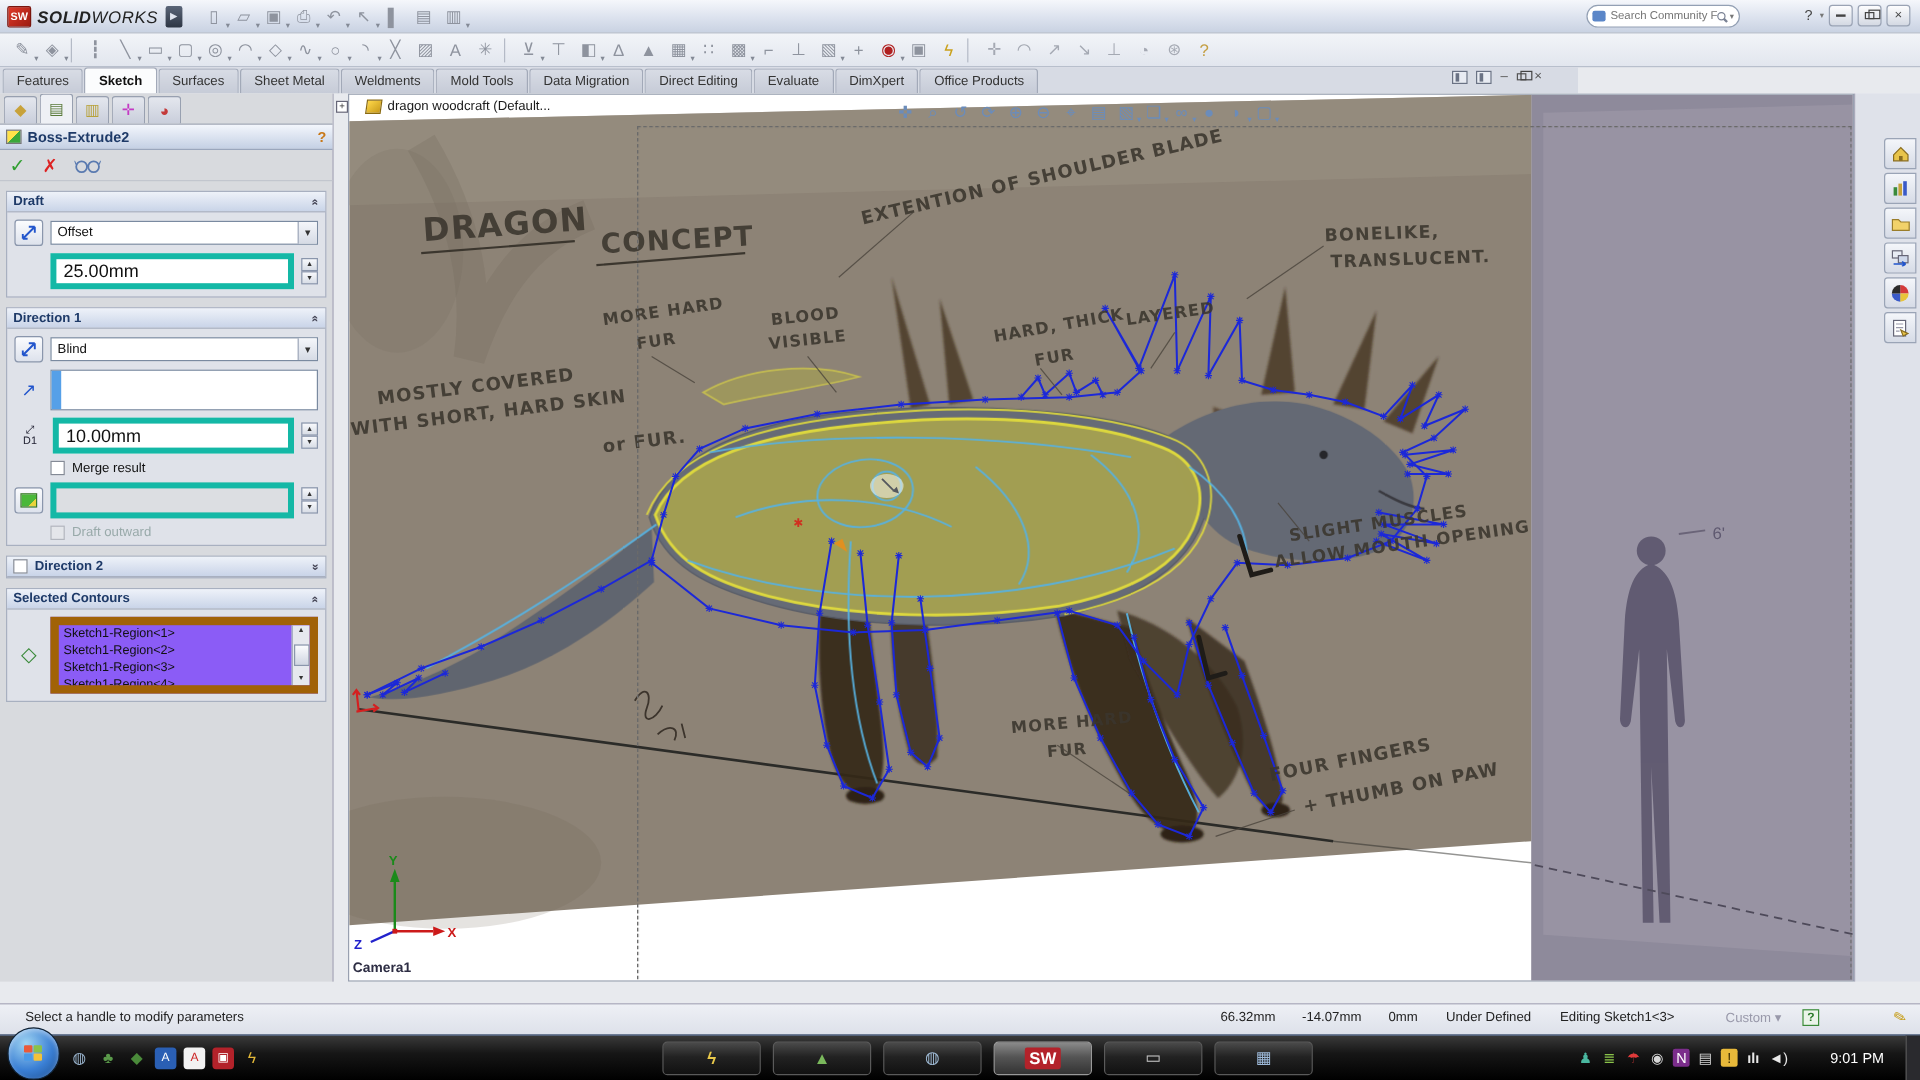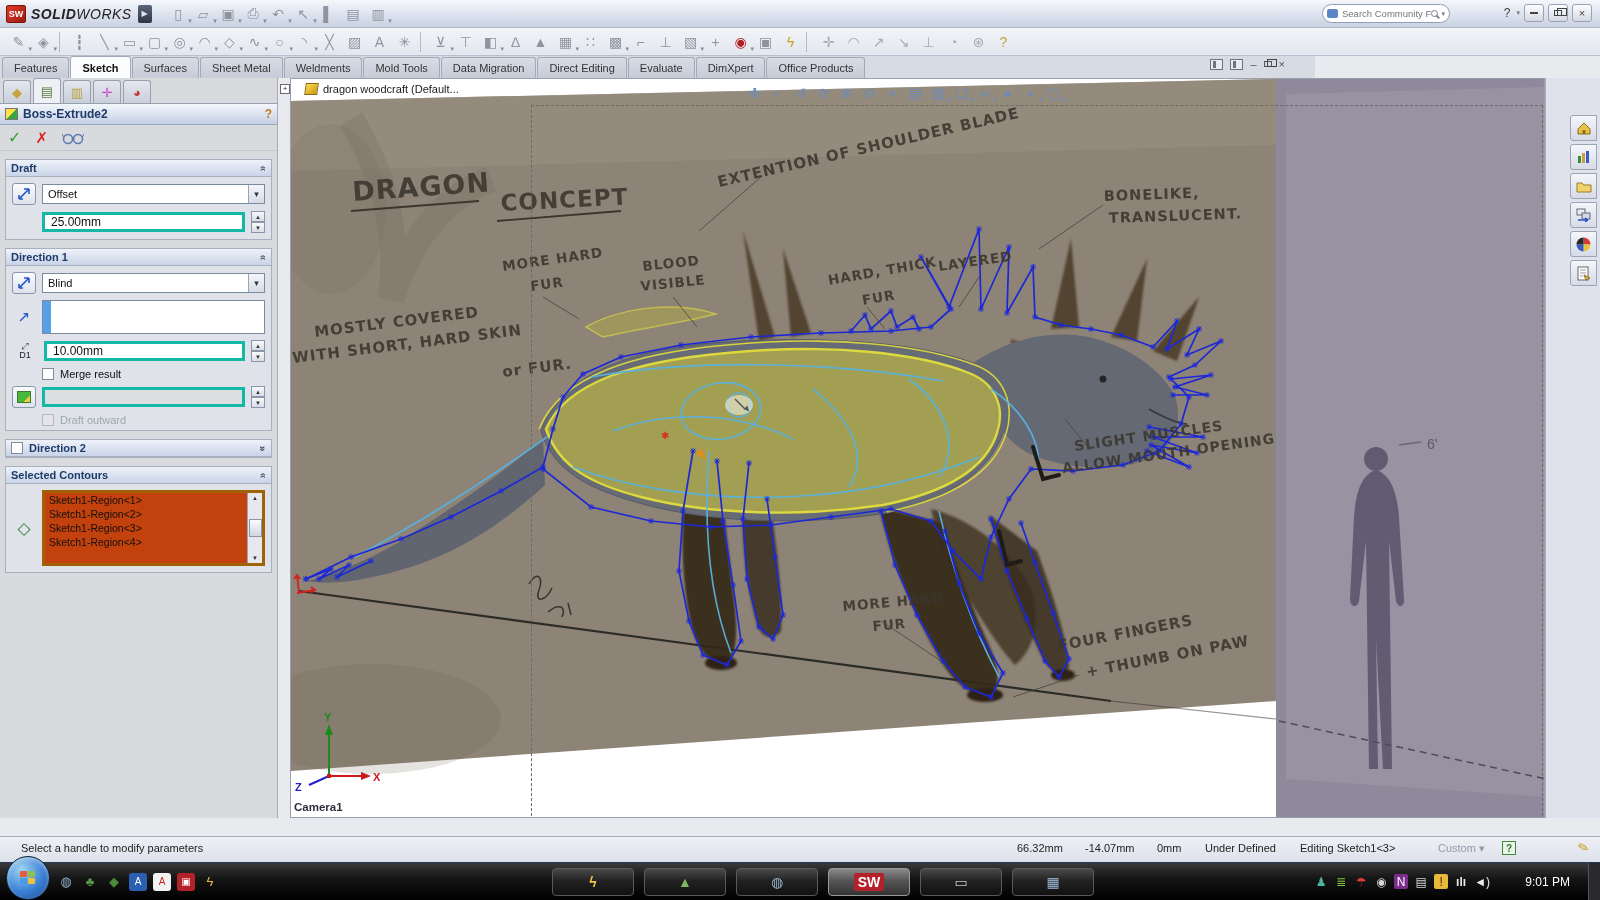--- a/index.html
+++ b/index.html
@@ -58,35 +58,35 @@
   #ok-check{color:#2f9e2f;font-size:16px;font-weight:bold}
   #cancel-x{color:#d22;font-size:15px;font-weight:bold}
   .sect{margin:8px 5px 0 5px;border:1px solid #a8b0c0;background:#dfe2e9}
   .secthead{height:17px;background:linear-gradient(#eef2f9,#c9d4e8);display:flex;align-items:center;padding:0 5px;font-size:11px;font-weight:bold;color:#1e3a68;border-bottom:1px solid #a8b0c0}
   .secthead .chev{margin-left:auto;font-size:10px;color:#445;transform:rotate(-90deg)}
   .secthead .chevd{margin-left:auto;font-size:10px;color:#445;transform:rotate(90deg)}
   .row{display:flex;align-items:center;margin:6px 6px 6px 6px;gap:6px}
   .sqbtn{width:24px;height:22px;background:linear-gradient(#fbfcfe,#dde2ec);border:1px solid #8a96ac;border-radius:3px;display:flex;align-items:center;justify-content:center;flex:none}
   .combo{position:relative;flex:1;height:20px;background:#fff;border:1px solid #7a8aa0;font-size:11px;color:#111;display:flex;align-items:center;padding-left:5px}
   .combo::after{content:"▾";position:absolute;right:0;top:0;width:15px;height:100%;background:linear-gradient(#f4f6fa,#d6dbe5);border-left:1px solid #9aa4b6;display:flex;align-items:center;justify-content:center;font-size:9px;color:#333}
-  .tinput{flex:1;height:20px;background:#fff;border:3px solid #14b8a6;font-size:12px;color:#111;display:flex;align-items:center;padding-left:6px}
+  .tinput{flex:1;height:30px;background:#fff;border:5px solid #14b8a6;font-size:15px;color:#111;display:flex;align-items:center;padding-left:6px}
   .tinput.dis{background:#dcdee2;color:#999}
   .spin{width:14px;height:22px;display:flex;flex-direction:column;flex:none}
   .spin span{flex:1;background:linear-gradient(#f8f9fc,#d8dde6);border:1px solid #8a96ac;font-size:6px;color:#333;display:flex;align-items:center;justify-content:center}
   .selbox{flex:1;height:34px;background:#fff;border:1px solid #7a8aa0;position:relative}
   .selbox .act{position:absolute;left:0;top:0;bottom:0;width:8px;background:#56a0e8}
   .cbrow{display:flex;align-items:center;gap:6px;margin:4px 6px 4px 36px;font-size:11px;color:#111}
   .cbrow.dis{color:#9aa}
   .cb{width:12px;height:12px;background:#fff;border:1px solid #848a96;flex:none}
   .cb.dis{background:#e4e6ea;border-color:#b2b6be}
   #d1arrow{color:#2255cc;font-size:15px;width:24px;text-align:center;flex:none}
   #d1depth-icon{width:26px;flex:none;font-size:9px;color:#223;text-align:center;line-height:1}
   #draft-icon-btn .wedge{width:14px;height:12px;background:linear-gradient(135deg,#4ab83a 70%,#e8d43a 70%);border:1px solid #3a7a2a}
   #contour-icon{color:#3a8a3a;font-size:17px;width:24px;text-align:center;flex:none}
-  #contourlist{flex:1;height:76px;background:#c2410c;border:3px solid #a16207;position:relative;overflow:hidden}
+  #contourlist{flex:1;height:64px;background:#8b5cf6;border:7px solid #a16207;position:relative;overflow:hidden}
   .citem{font-size:10.5px;color:#111;padding:1px 0 1px 4px;white-space:nowrap}
   #cscroll{position:absolute;right:0;top:0;bottom:0;width:15px;background:#e6e8ee;border-left:1px solid #9aa4b6;display:flex;flex-direction:column;align-items:center;justify-content:space-between;font-size:6px;color:#333}
   #cscroll .thumb{width:13px;height:18px;background:linear-gradient(#fbfcfe,#cfd5e1);border:1px solid #8a96ac}
   #cscroll span{padding:2px 0}
 
   
   #gutter-toggle{position:absolute;left:280px;top:6px;width:10px;height:10px;border:1px solid #667;background:#fff;font-size:8px;line-height:8px;text-align:center;color:#333;z-index:5}
 
   
   #viewport{position:absolute;left:290px;top:0;width:1255px;height:740px;background:#fff;border:1px solid #98a0b0;overflow:hidden}

